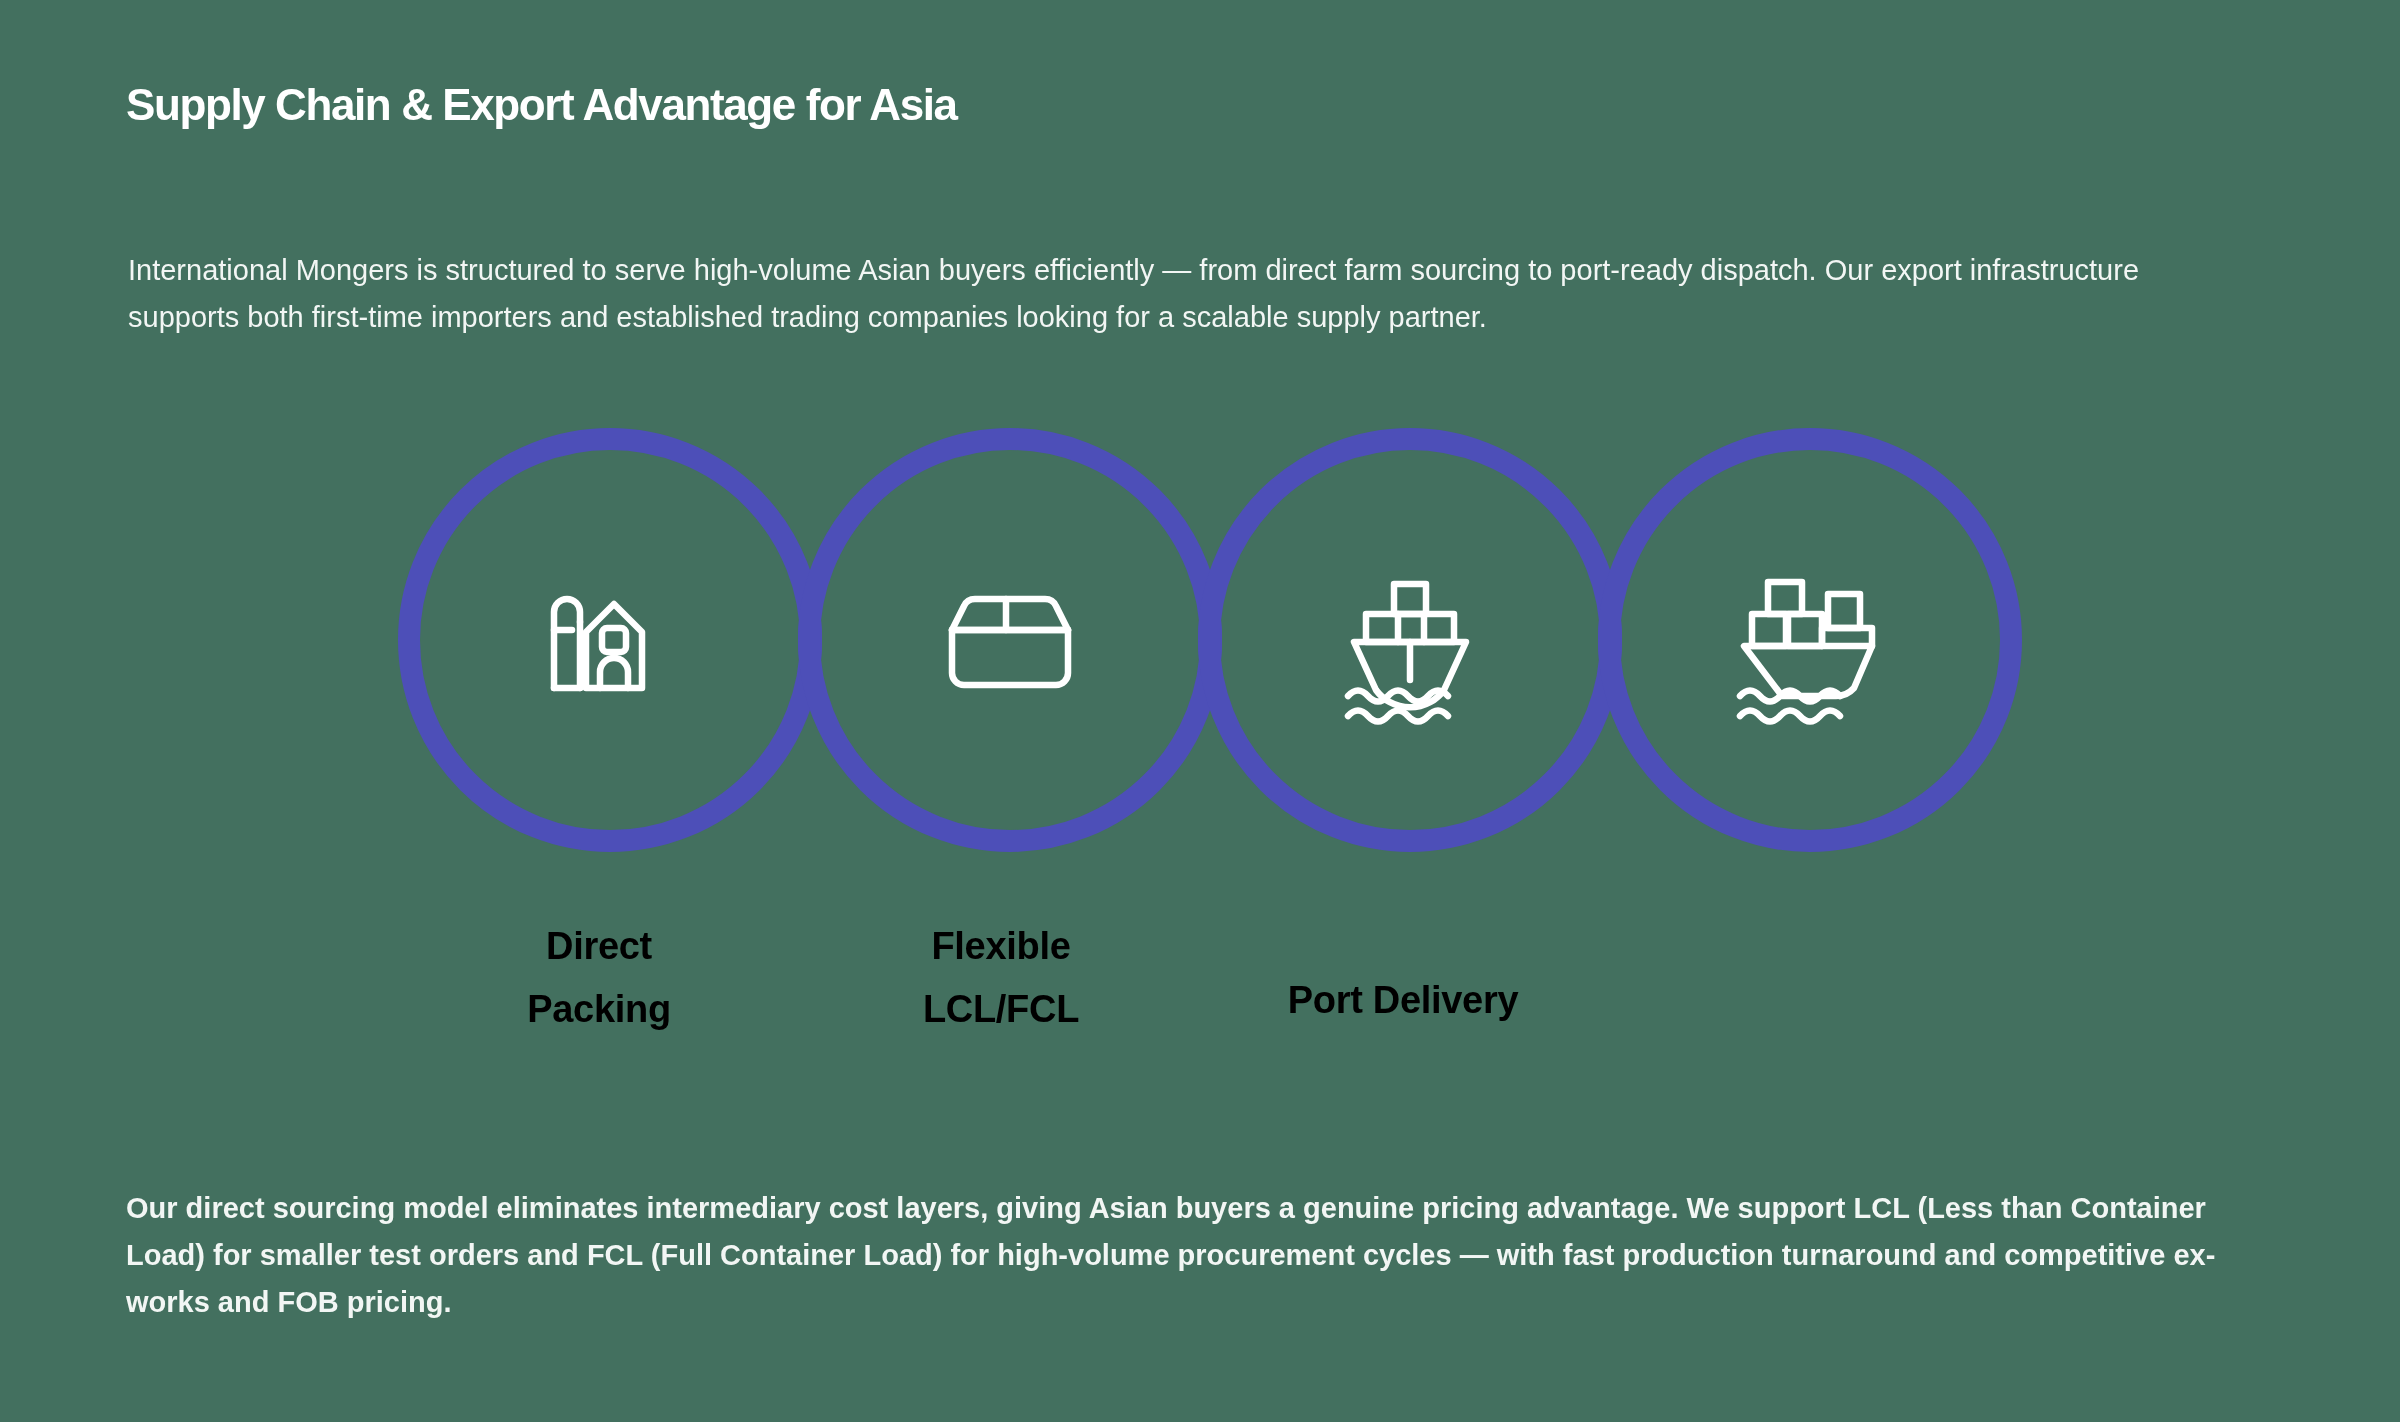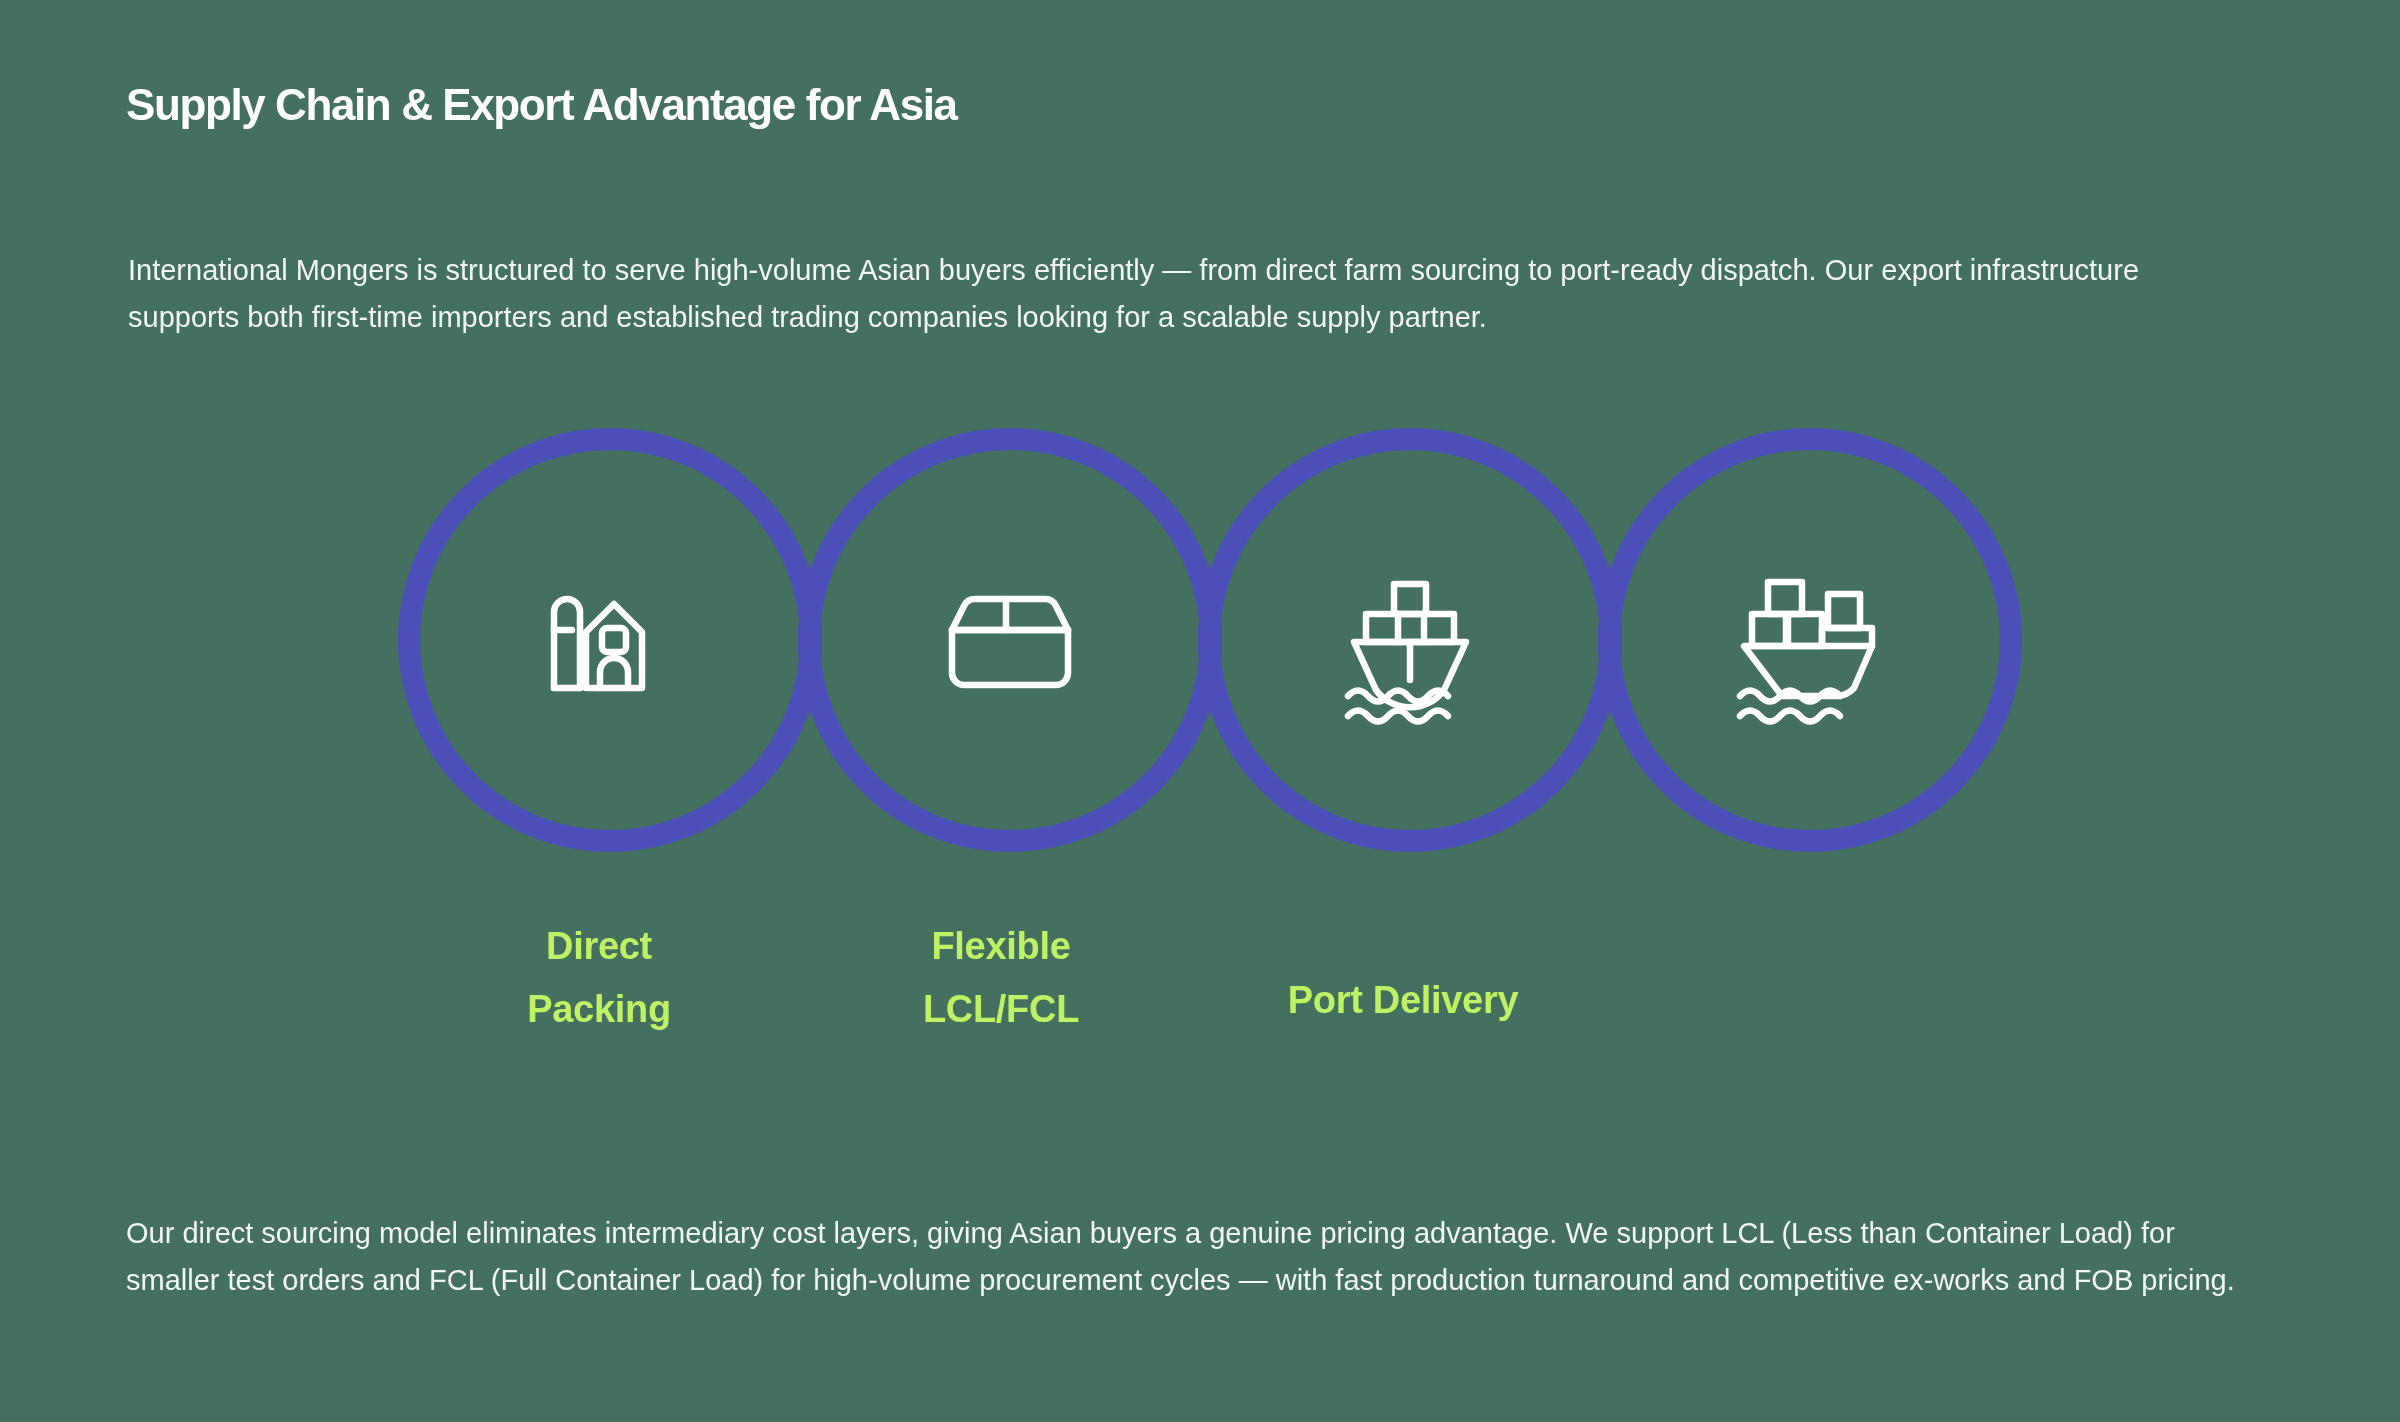--- a/index.html
+++ b/index.html
@@ -69,21 +69,21 @@
     position: absolute;
     left: 398px;
     top: 915px;
     width: 1610px;
     height: 180px;
     display: flex;
   }
   .step-label {
     width: 402px;
     text-align: center;
-    color: #bef264;
+    color: #000000;
     font-size: 38px;
     font-weight: 700;
     line-height: 63px;
     letter-spacing: -0.3px;
     display: flex;
     flex-direction: column;
     justify-content: flex-start;
     align-items: center;
   }
   .step-label.centered {
@@ -93,26 +93,26 @@
   }
   .step-label .ln {
     display: block;
     white-space: nowrap;
   }
 
   
   .outro-paragraph {
     position: absolute;
     left: 126px;
-    top: 1210px;
+    top: 1185px;
     width: 2145px;
     margin: 0;
     font-size: 29px;
     line-height: 47px;
-    font-weight: 400;
+    font-weight: 700;
     color: #f2f6f4;
   }
 </style>
 </head>
 <body>
 
 <div class="page">
 
   <h1 class="page-title">Supply Chain &amp; Export Advantage for Asia</h1>
 

